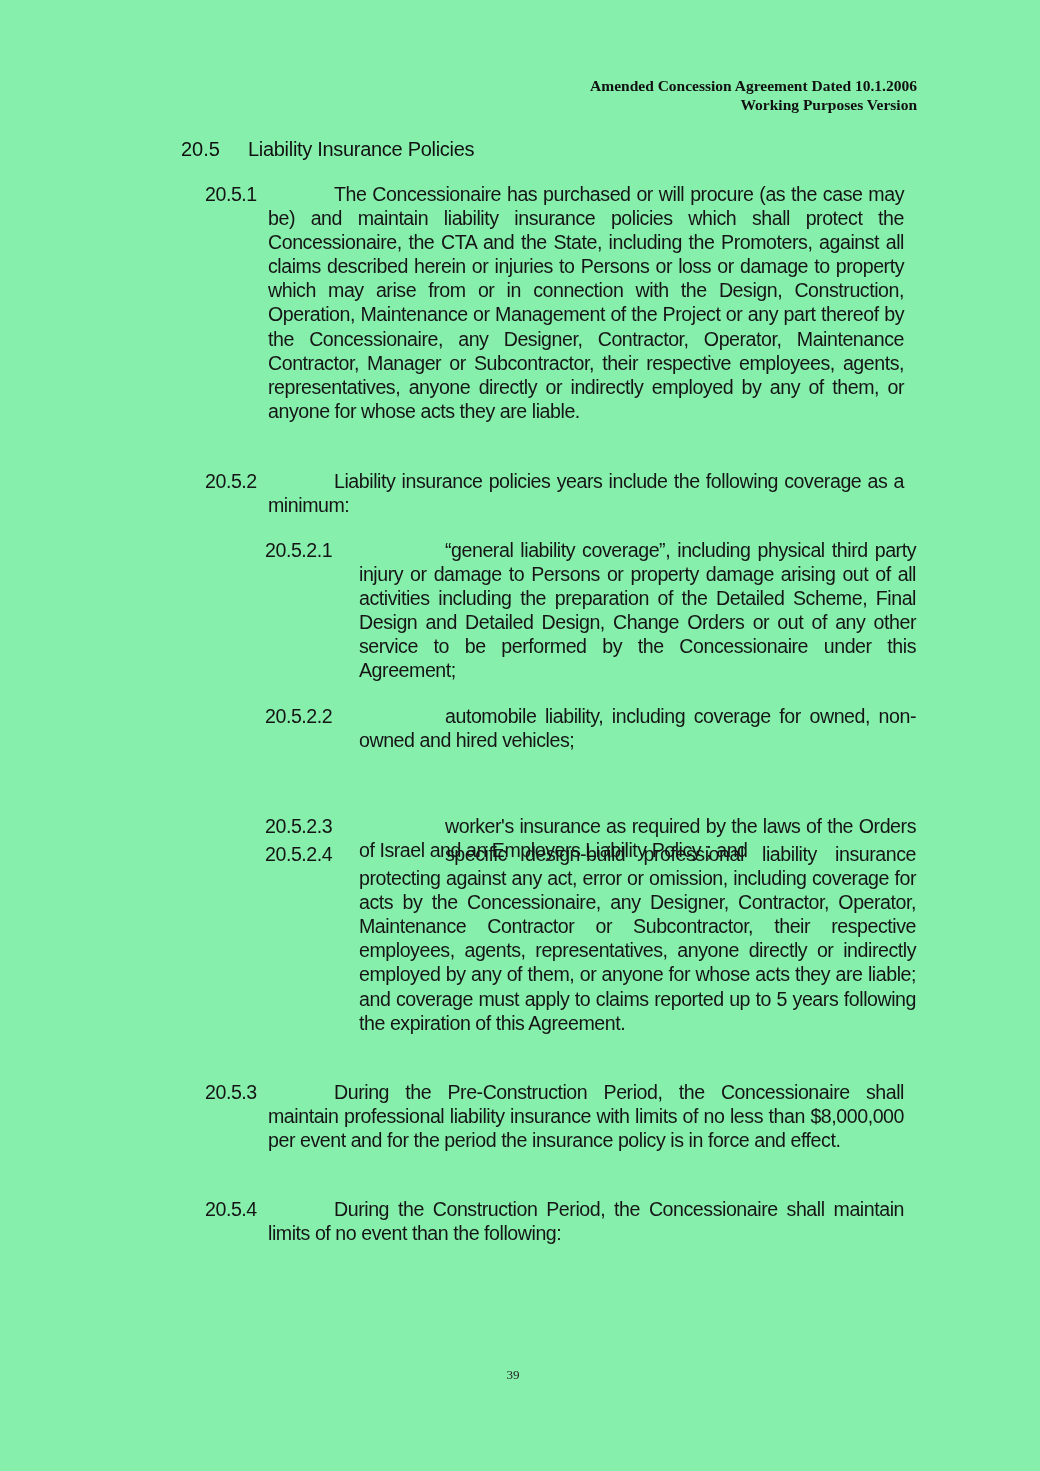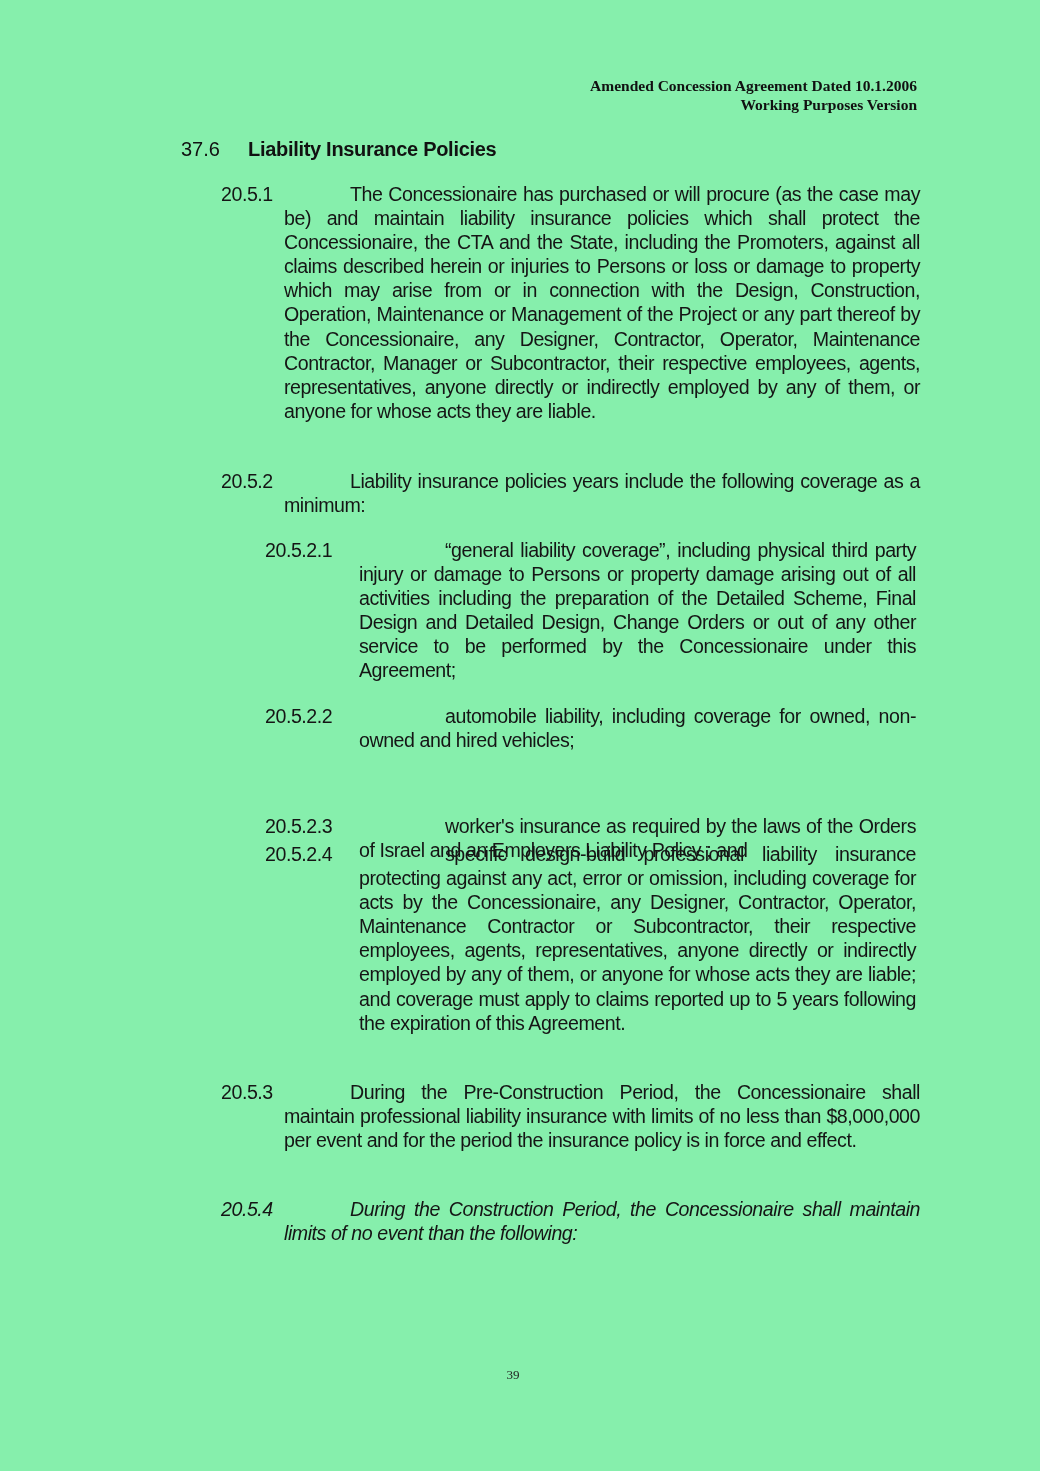--- a/index.html
+++ b/index.html
@@ -4,27 +4,27 @@
   <style>
     html, body { margin: 0; padding: 0; background: #ffffff; }
     body { width: 1040px; height: 1471px; position: relative; overflow: hidden; color: #111111; }
     .page { position: absolute; left: 0; top: 0; width: 1040px; height: 1471px; background: #86efac; }
     .header { position: absolute; right: 123px; top: 76px; text-align: right;
       font-family: "Liberation Serif", serif; font-weight: bold; font-size: 15.5px; line-height: 19px; color: #111; }
     .header div { white-space: nowrap; }
     .sec-title { position: absolute; top: 137px; left: 181px; font-family: "Liberation Sans", sans-serif;
       font-size: 20px; line-height: 24px; white-space: nowrap; }
     .sec-title .num { display: inline-block; width: 67px; }
-    .sec-title .ttl { font-weight: bold; letter-spacing: -0.3px; }
+    .sec-title .ttl { font-weight: normal; letter-spacing: -0.3px; }
     .clause { position: absolute; font-family: "Liberation Sans", sans-serif; font-size: 19.6px; line-height: 24.1px;
       text-align: justify; letter-spacing: -0.45px; word-spacing: 0px; color: #151515; }
     .clause .num { position: absolute; top: 0; white-space: nowrap; }
     .clause .body { text-align: justify; }
     
-    .l2 { left: 284px; width: 636px; }
+    .l2 { left: 268px; width: 636px; }
     .l2 .num { left: -63px; }
     .l2 .body { text-indent: 66px; }
     
     .l3 { left: 359px; width: 557px; }
     .l3 .num { left: -94px; }
     .l3 .body { text-indent: 86px; }
     .pagenum { position: absolute; top: 1367px; left: 0; width: 1040px; text-align: center;
       font-family: "Liberation Serif", serif; font-size: 13px; color: #222; padding-left: 0; }
     .pagenum span { position: relative; left: -7px; }
   </style>
@@ -32,21 +32,21 @@
 <body>
 
 <div class="page">
 
   <div class="header">
     <div>Amended Concession Agreement Dated 10.1.2006</div>
     <div>Working Purposes Version</div>
   </div>
 
   <div class="sec-title">
-    <span class="num">37.6</span><span class="ttl">Liability Insurance Policies</span>
+    <span class="num">20.5</span><span class="ttl">Liability Insurance Policies</span>
   </div>
 
   <div class="clause l2" style="top:182px;">
     <span class="num">20.5.1</span>
     <div class="body">The Concessionaire has purchased or will procure (as the case may be) and maintain liability insurance policies which shall protect the Concessionaire, the CTA and the State, including the Promoters, against all claims described herein or injuries to Persons or loss or damage to property which may arise from or in connection with the Design, Construction, Operation, Maintenance or Management of the Project or any part thereof by the Concessionaire, any Designer, Contractor, Operator, Maintenance Contractor, Manager or Subcontractor, their respective employees, agents, representatives, anyone directly or indirectly employed by any of them, or anyone for whose acts they are liable.</div>
   </div>
 
   <div class="clause l2" style="top:469px;">
     <span class="num">20.5.2</span>
     <div class="body">Liability insurance policies years include the following coverage as a minimum:</div>
@@ -70,21 +70,21 @@
   <div class="clause l3" style="top:842px;">
     <span class="num">20.5.2.4</span>
     <div class="body">specific design-build professional liability insurance protecting against any act, error or omission, including coverage for acts by the Concessionaire, any Designer, Contractor, Operator, Maintenance Contractor or Subcontractor, their respective employees, agents, representatives, anyone directly or indirectly employed by any of them, or anyone for whose acts they are liable; and coverage must apply to claims reported up to 5 years following the expiration of this Agreement.</div>
   </div>
 
   <div class="clause l2" style="top:1080px;">
     <span class="num">20.5.3</span>
     <div class="body">During the Pre-Construction Period, the Concessionaire shall maintain professional liability insurance with limits of no less than $8,000,000 per event and for the period the insurance policy is in force and effect.</div>
   </div>
 
-  <div class="clause l2" style="top:1197px;font-style:italic;">
+  <div class="clause l2" style="top:1197px;">
     <span class="num">20.5.4</span>
     <div class="body">During the Construction Period, the Concessionaire shall maintain limits of no event than the following:</div>
   </div>
 
 
   <div class="pagenum">
     <span>39</span>
   </div>
 
 </div>

